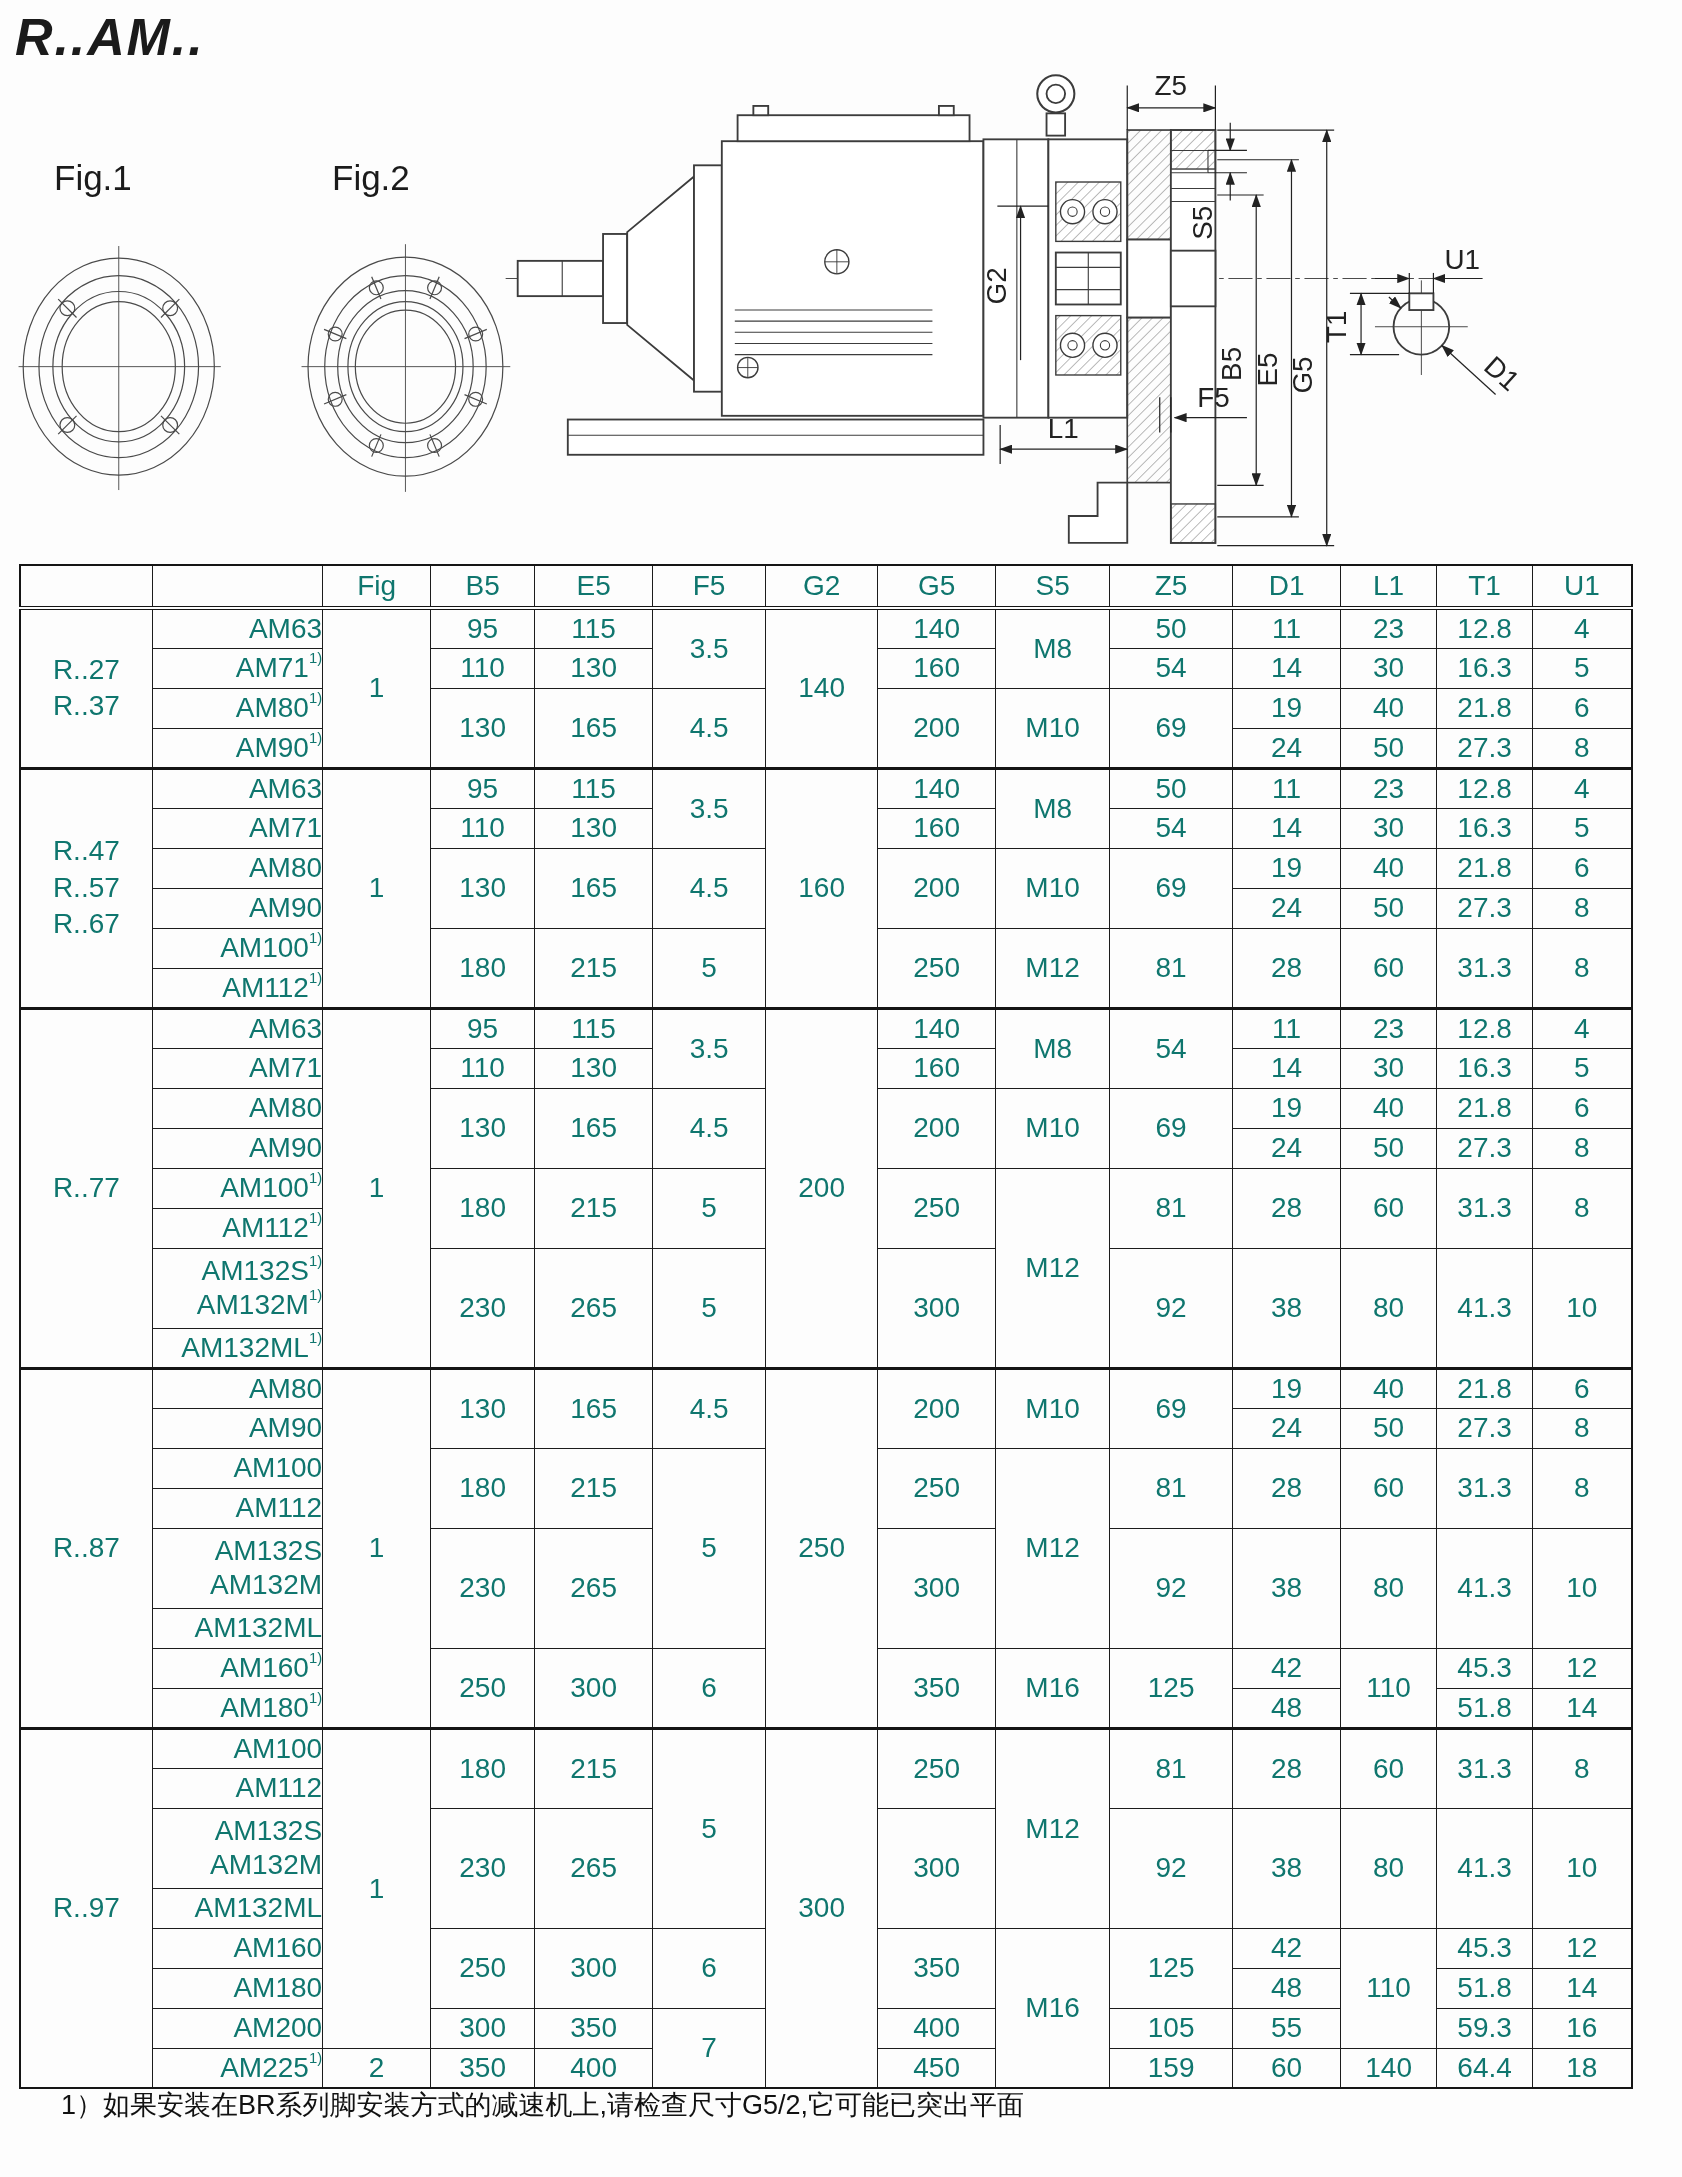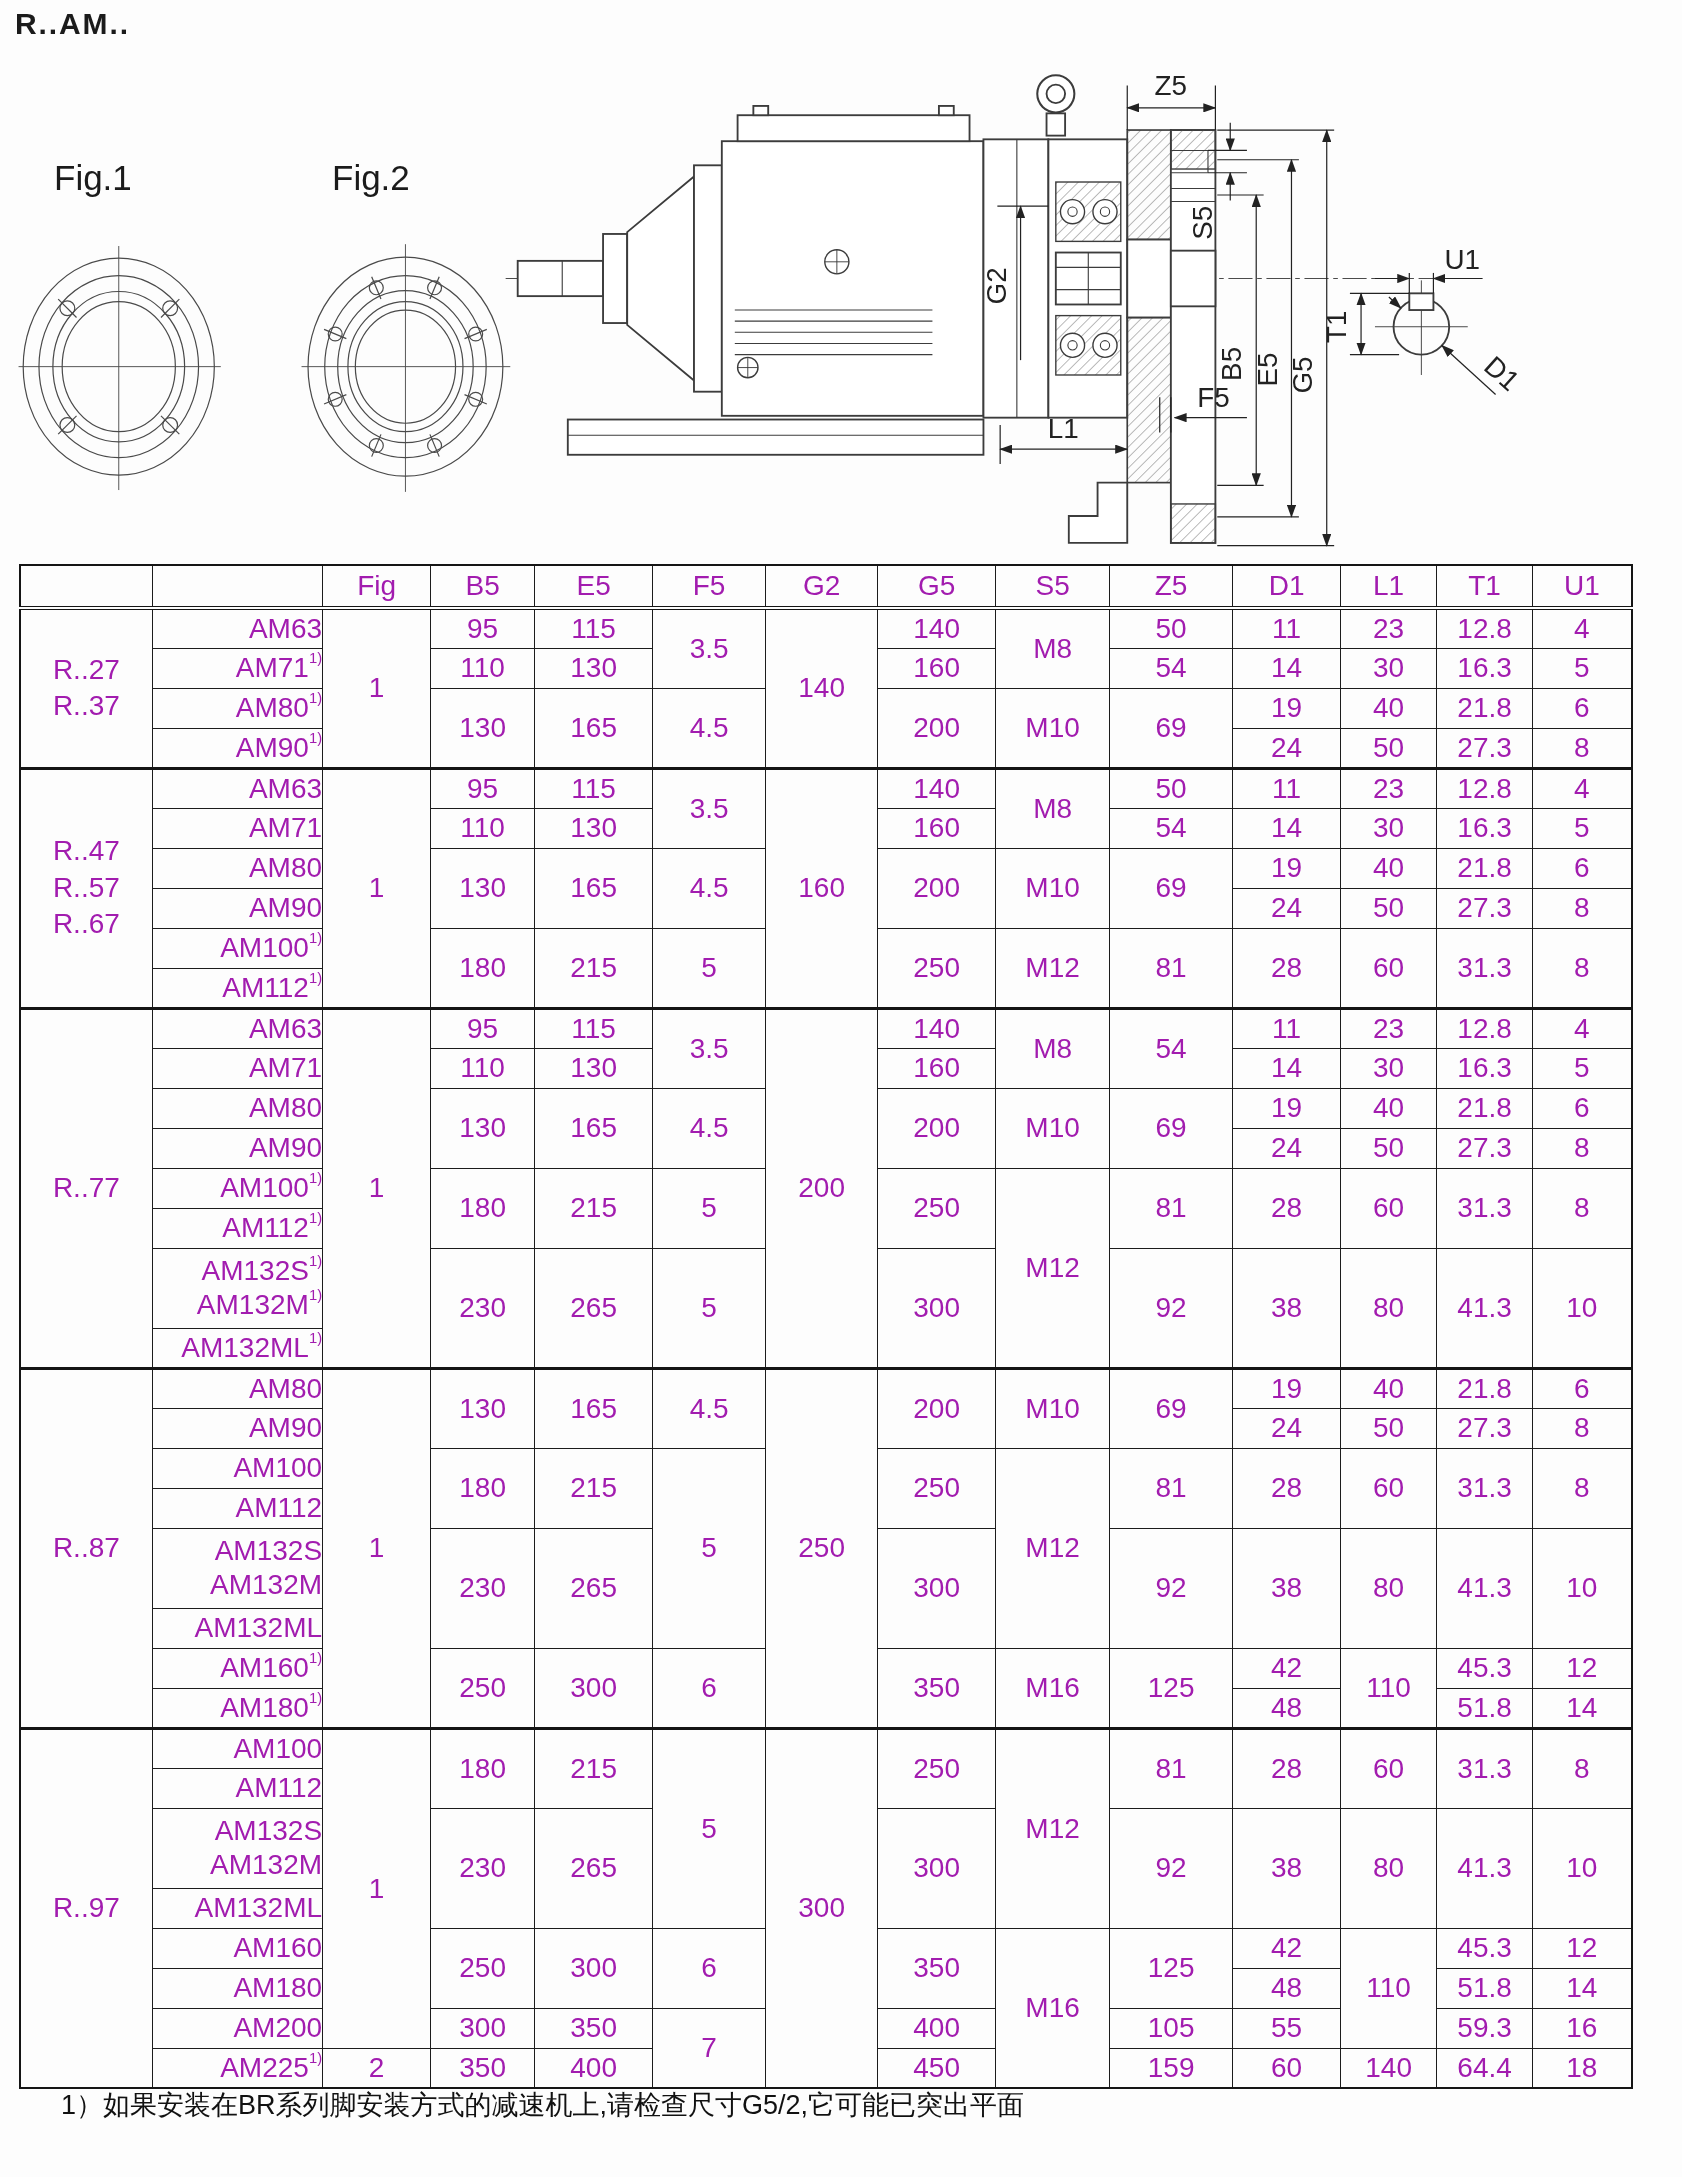--- a/index.html
+++ b/index.html
@@ -1,30 +1,30 @@
 <!DOCTYPE html>
 <html style="font-size:15px"><head>
 <meta charset="utf-8">
 <style>
   html,body{margin:0;padding:0;background:#e8e8e8;}
   #page{position:relative;width:1683px;height:2177px;background:#fdfdfd;overflow:hidden;
         font-family:"Liberation Sans","DejaVu Sans",sans-serif;color:#141414;}
   
-  #title{position:absolute;left:15px;top:7.4px;font-size:30px;font-weight:bold;
+  #title{position:absolute;left:15px;top:7.4px;font-size:52px;font-weight:bold;font-style:italic;
          letter-spacing:1.9px;color:#1b1b1b;}
   
   .figlabel{position:absolute;top:158px;width:148px;text-align:left;font-size:35px;color:#1b1b1b;}
   #fig1{left:54px;}
   #fig2{left:332px;}
   
   #draw{position:absolute;left:0;top:0;width:1683px;height:557px;}
   text.dim{font-family:"Liberation Sans","DejaVu Sans",sans-serif;font-size:30px;fill:#222;}
   
   #tblwrap{position:absolute;left:18.6px;top:564px;}
-  table{border-collapse:collapse;table-layout:fixed;width:1612px;font-size:28px;color:#a21caf;
+  table{border-collapse:collapse;table-layout:fixed;width:1612px;font-size:28px;color:#0f766e;
         background:#fdfdfd;}
   td,th{border:1.5px solid #1c1c1c;text-align:center;padding:0;line-height:1.2;
         overflow:hidden;font-weight:normal;}
   table{border:2.4px solid #151515;}
   thead tr{height:43px;}
   thead th{border-bottom:4.6px double #151515;}
   tbody tr{height:40px;}
   tbody tr.tall{height:80px;}
   tbody tr.gs td{border-top:3.2px solid #151515;}
   td.model{text-align:right;padding-left:15px;}

